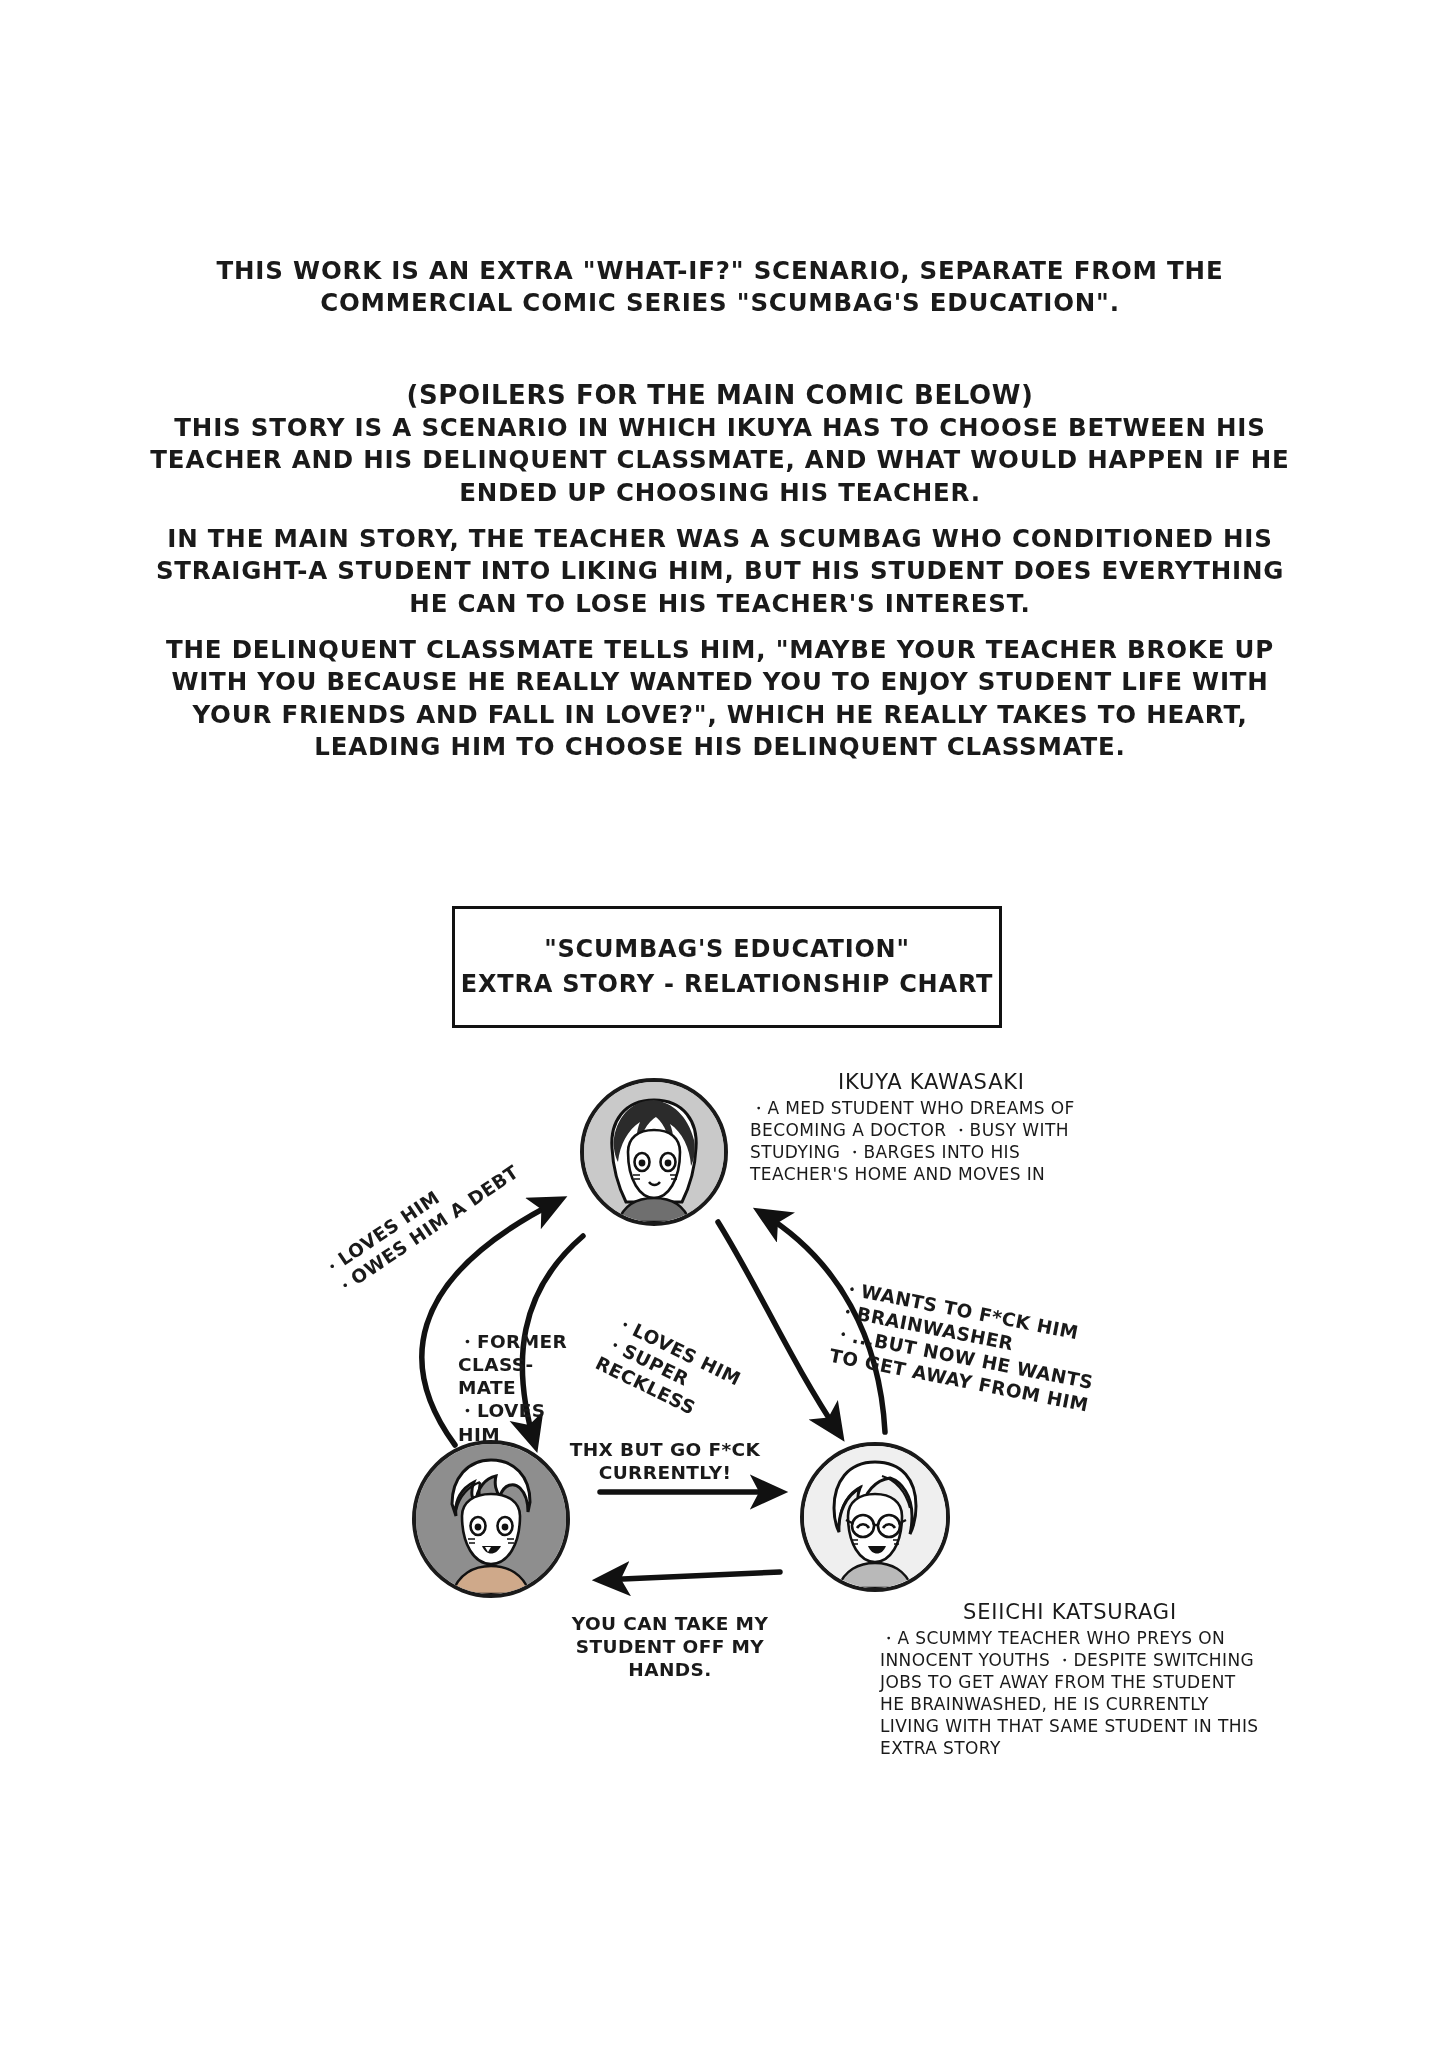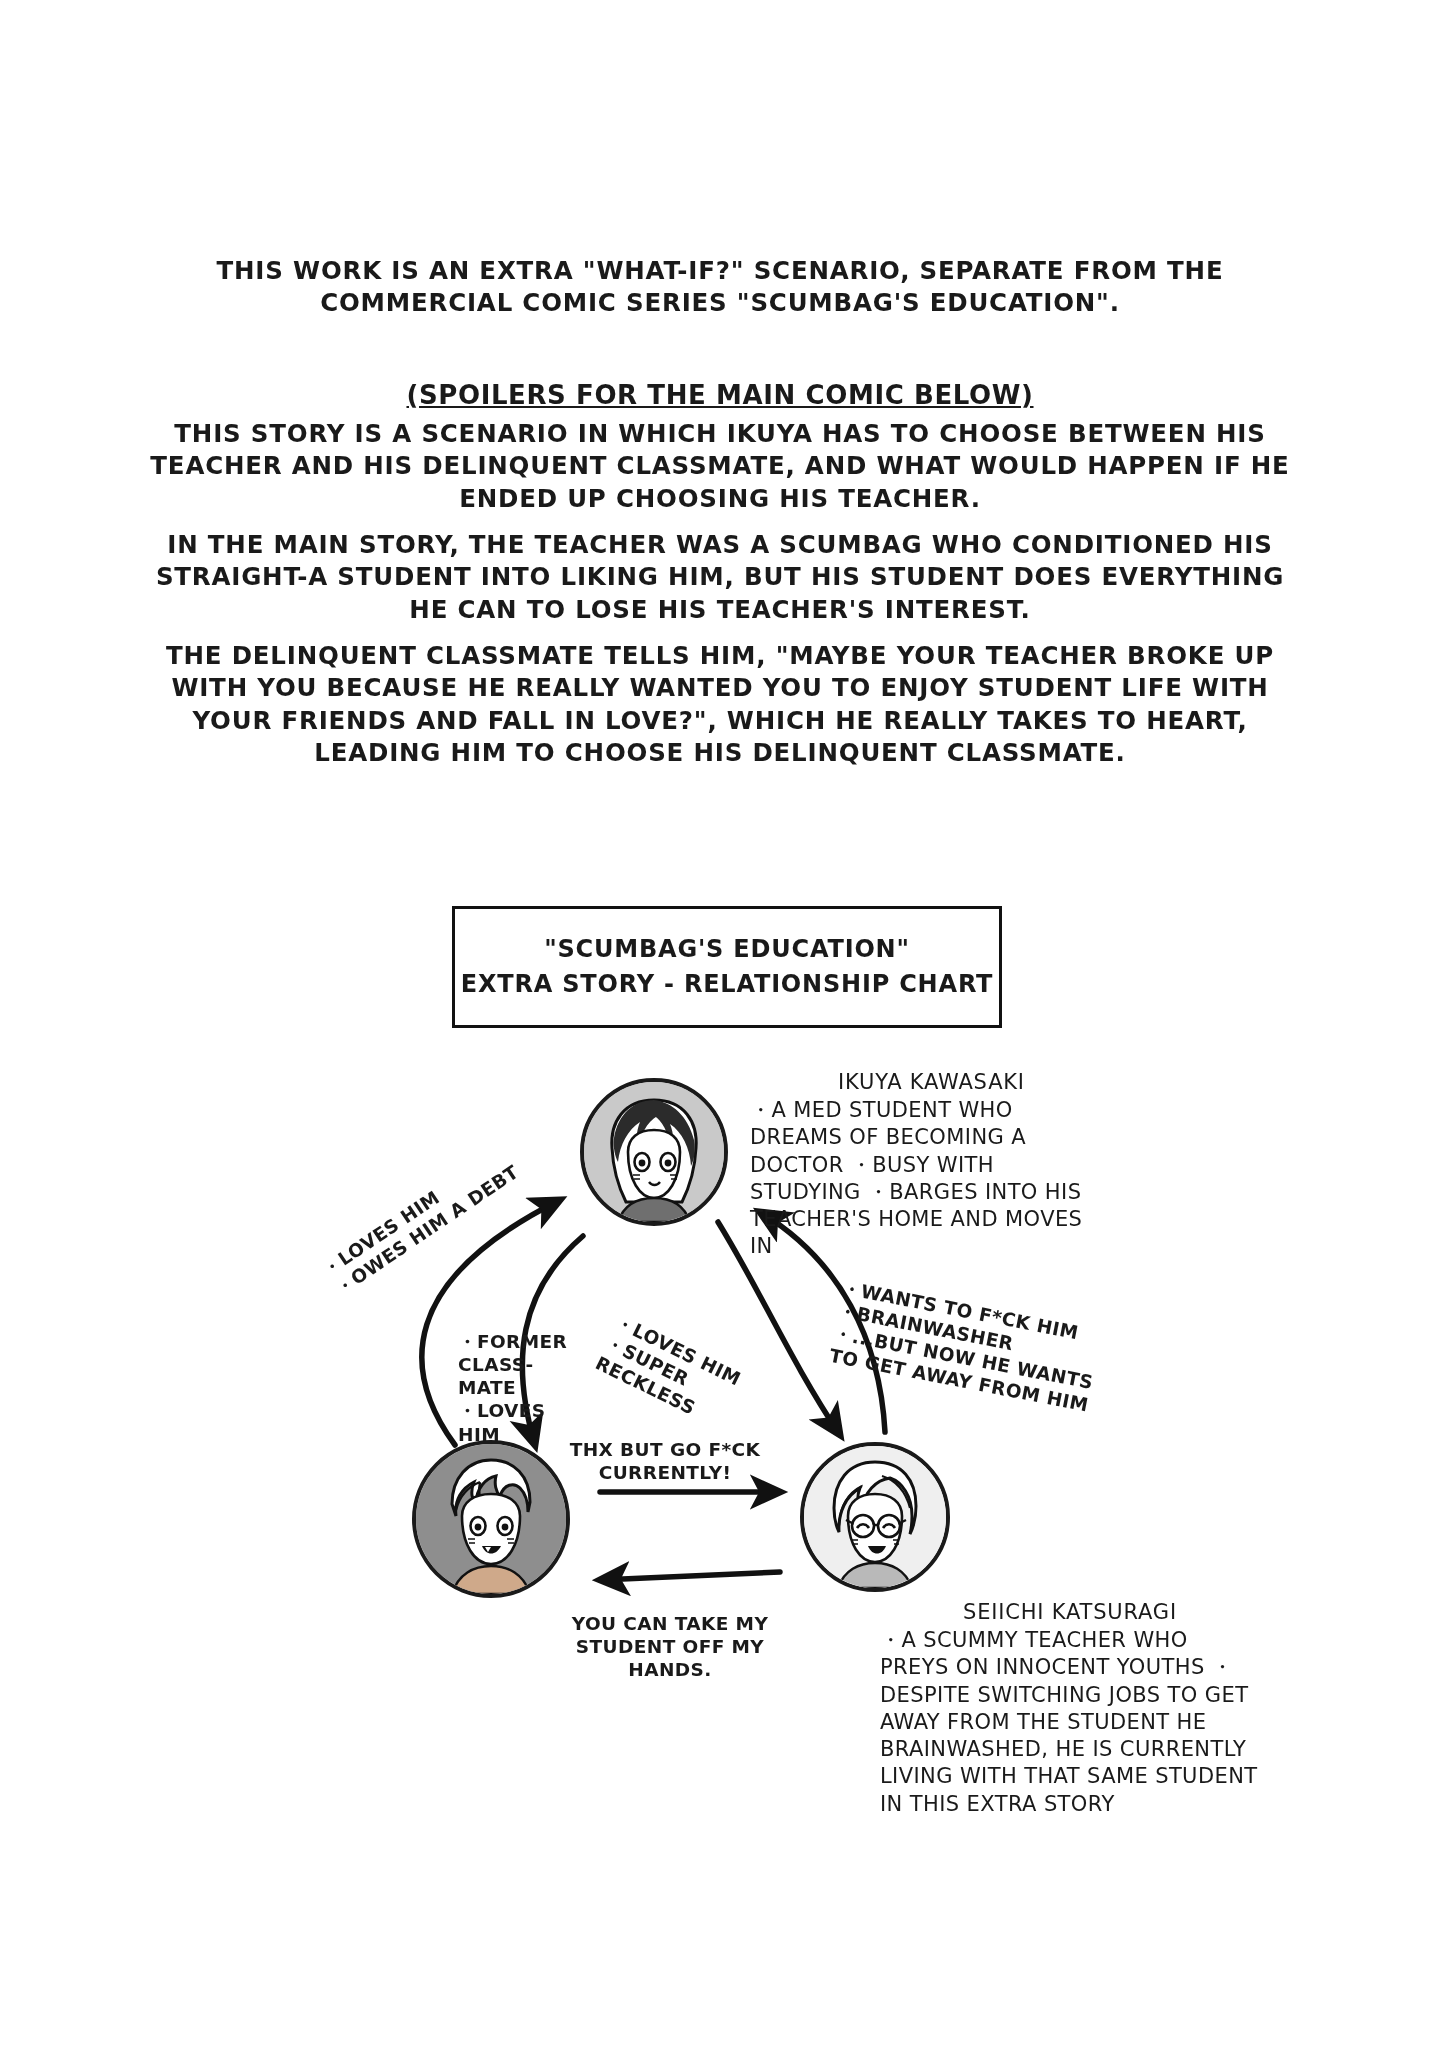--- a/index.html
+++ b/index.html
@@ -35,23 +35,21 @@
   .intro p {
     margin: 0;
     font-size: 24.5px;
     line-height: 1.32;
     font-weight: 600;
   }
   .intro .para-1 { margin-bottom: 58px; }
   .intro .spoiler-head {
     font-size: 26px;
     font-weight: 800;
-    margin-bottom: 6px;
     letter-spacing: 0.6px;
-    text-decoration: underline;
   }
   .intro .para-2 { margin-bottom: 14px; }
   .intro .para-3 { margin-bottom: 14px; }
   .intro .para-4 { margin-bottom: 0; }
 
   
   .chart-title-box {
     position: absolute;
     left: 452px;
     top: 906px;
@@ -111,21 +109,21 @@
   .face-svg { width: 100%; height: 100%; display: block; }
 
   
   .char-block { position: absolute; }
   .char-name {
     font-weight: 400;
     font-size: 21px;
     letter-spacing: 0.8px;
     margin-bottom: 3px;
   }
-  .char-lines { font-size: 21px; line-height: 1.3; letter-spacing: 0.4px; }
+  .char-lines { font-size: 17px; line-height: 1.3; letter-spacing: 0.4px; }
 
   .block-ikuya {
     left: 750px; top: 30px;
     width: 360px;
     text-align: left;
   }
   .block-ikuya .char-name { text-align: left; padding-left: 88px; }
 
   .block-baba {
     left: 130px; top: 590px;

